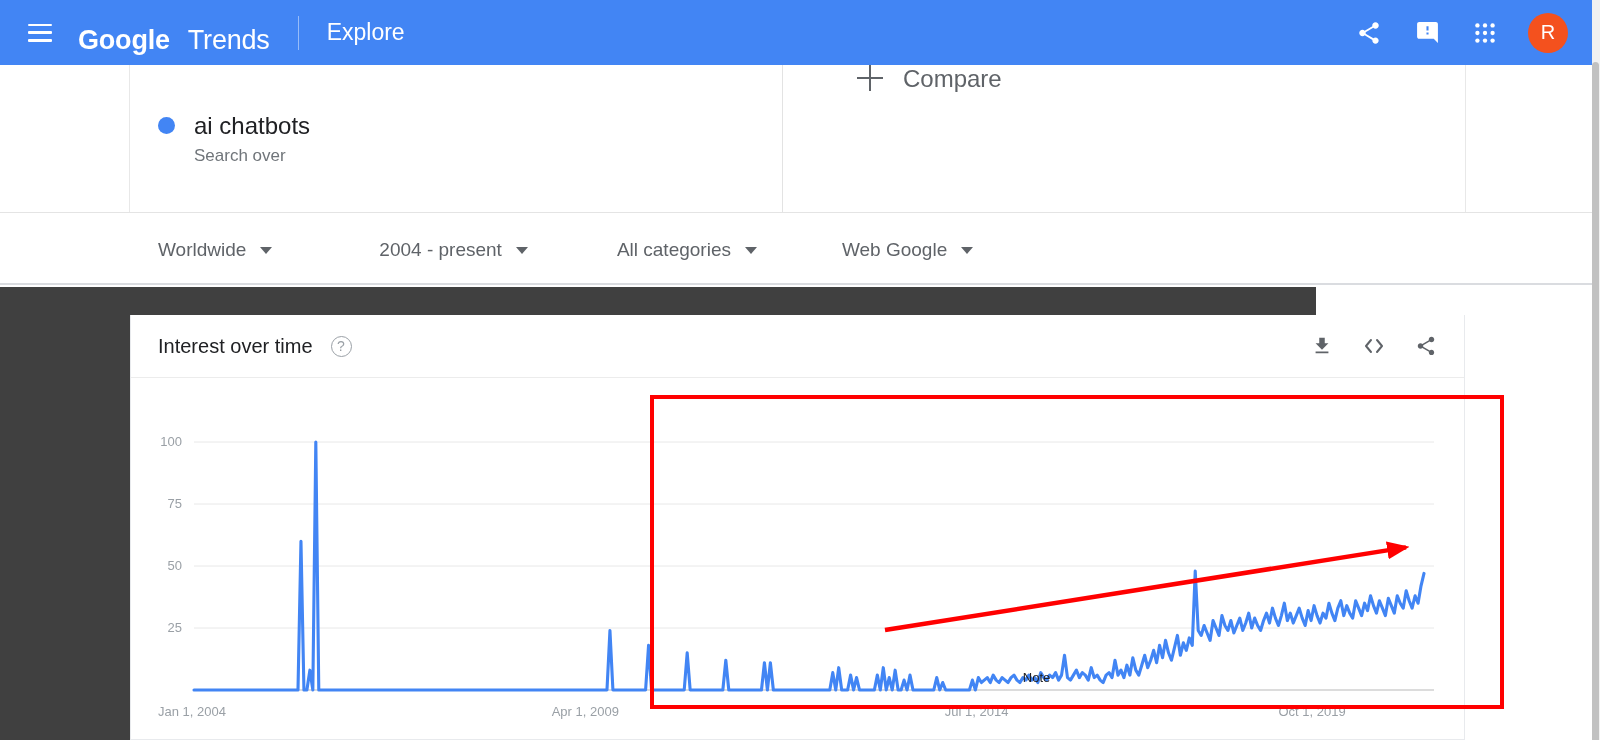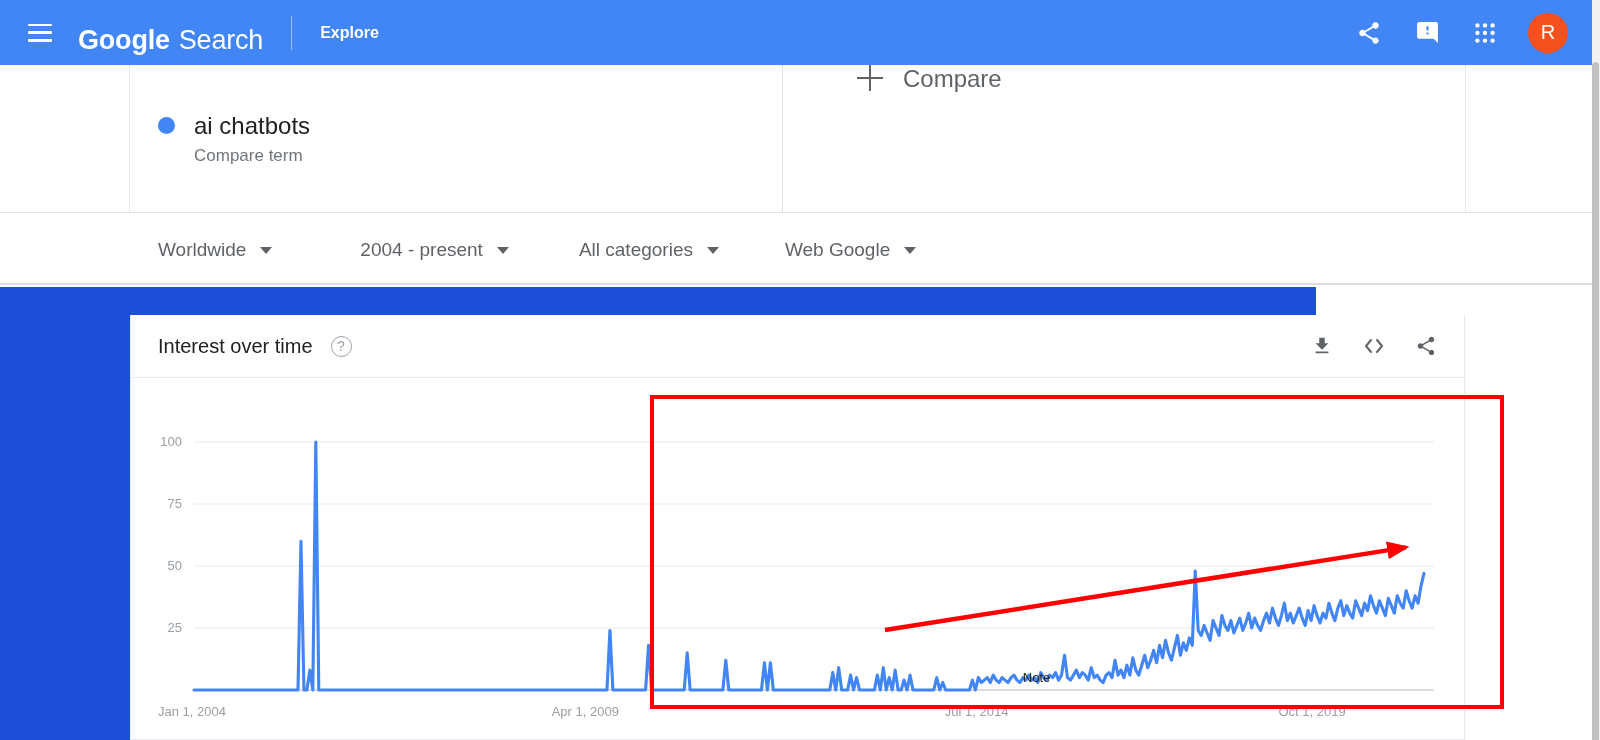--- a/index.html
+++ b/index.html
@@ -18,29 +18,29 @@
     display: flex; align-items: center;
   }
   .hamburger {
     width: 24px; height: 18px; margin-left: 28px; margin-right: 26px;
     display: flex; flex-direction: column; justify-content: space-between;
     cursor: pointer;
   }
   .hamburger span { display: block; height: 2.5px; background: #fff; border-radius: 1px; }
   .brand {
     color: #fff; font-size: 27px; letter-spacing: -0.2px; white-space: nowrap;
-    display: flex; align-items: baseline; gap: 9px; margin-top: 16px;
+    display: flex; align-items: baseline; gap: 18px; margin-top: 16px;
   }
   .brand .g { font-weight: 700; }
   .brand .t { font-weight: 400; }
   .bar-divider {
     width: 1px; height: 34px; background: rgba(255,255,255,0.45);
     margin-left: 28px; margin-right: 28px;
   }
-  .explore { color: #fff; font-size: 16px; font-weight: 700; white-space: nowrap; }
+  .explore { color: #fff; font-size: 23px; font-weight: 400; white-space: nowrap; }
   .appbar-right {
     margin-left: auto; display: flex; align-items: center; gap: 0px; padding-right: 18px;
   }
   .icon-btn {
     width: 58px; height: 58px; display: flex; align-items: center; justify-content: center;
     cursor: pointer;
   }
   .icon-btn svg { display: block; }
   .avatar {
     width: 40px; height: 40px; border-radius: 50%; background: #f4511e;
@@ -76,39 +76,39 @@
   }
   .plus-ico::before { left: 0; top: 12px; width: 26px; height: 2px; }
   .plus-ico::after { top: 0; left: 12px; height: 26px; width: 2px; }
   .compare-label { font-size: 24px; color: #5f6368; }
   .query-right-gap { width: 127px; border-left: 1px solid #e8e8e8; }
 
   
   .filter-bar {
     position: absolute; left: 0; top: 217px; width: 1592px; height: 68px;
     background: #fff; border-bottom: 2px solid #dadce0;
-    display: flex; align-items: center;
+    display: flex; align-items: center; gap: 19px;
   }
   .filter {
     display: flex; align-items: center; gap: 14px; cursor: pointer;
     font-size: 19px; color: #5f6368; white-space: nowrap;
   }
   .f1 { margin-left: 158px; }
   .f2 { margin-left: 88px; }
   .f3 { margin-left: 70px; text-align: right; }
   .f4 { margin-left: 66px; }
   .caret {
     width: 0; height: 0; border-left: 6px solid transparent; border-right: 6px solid transparent;
     border-top: 7px solid #5f6368;
   }
 
   
   .content {
     position: absolute; left: 0; top: 287px; width: 1316px; height: 453px;
-    background: #1d4ed8;
+    background: #404040;
   }
   .card {
     position: absolute; left: 130px; top: 28px; width: 1335px; height: 425px;
     background: #fff; border: 1px solid #e8eaed; border-top: none;
   }
   .card-head {
     height: 63px; display: flex; align-items: center;
     border-bottom: 1px solid #ececec; padding-left: 27px; padding-right: 24px;
   }
   .card-title { font-size: 20px; color: #202124; }
@@ -148,21 +148,21 @@
 <div id="app">
 
   <div class="appbar">
     <div class="hamburger">
       <span></span>
         <span></span>
         <span></span>
     </div>
     <div class="brand">
       <span class="g">Google</span>
-      <span class="t">Search</span>
+      <span class="t">Trends</span>
     </div>
     <div class="bar-divider"></div>
     <div class="explore">Explore</div>
 
     <div class="appbar-right">
       <div class="icon-btn">
         <svg width="26" height="26" viewBox="0 0 24 24" fill="#ffffff">
           <path d="M18 16.08c-.76 0-1.44.3-1.96.77L8.91 12.7c.05-.23.09-.46.09-.7s-.04-.47-.09-.7l7.05-4.11c.54.5 1.25.81 2.04.81 1.66 0 3-1.34 3-3s-1.34-3-3-3-3 1.34-3 3c0 .24.04.47.09.7L8.04 9.81C7.5 9.31 6.79 9 6 9c-1.66 0-3 1.34-3 3s1.34 3 3 3c.79 0 1.5-.31 2.04-.81l7.12 4.16c-.05.21-.08.43-.08.65 0 1.61 1.31 2.92 2.92 2.92s2.92-1.31 2.92-2.92-1.31-2.92-2.92-2.92z"></path>
         </svg>
       </div>
@@ -188,21 +188,21 @@
     </div>
   </div>
 
   <div class="query-row">
     <div class="query-spacer"></div>
     <div class="term-card">
       <div class="term-line">
         <div class="term-dot"></div>
         <div class="term-name">ai chatbots</div>
       </div>
-      <div class="term-sub">Compare term</div>
+      <div class="term-sub">Search over</div>
     </div>
     <div class="compare-card">
       <div class="plus-ico"></div>
       <div class="compare-label">Compare</div>
     </div>
     <div class="query-right-gap"></div>
   </div>
 
   <div class="filter-bar">
     <div class="filter f1">

